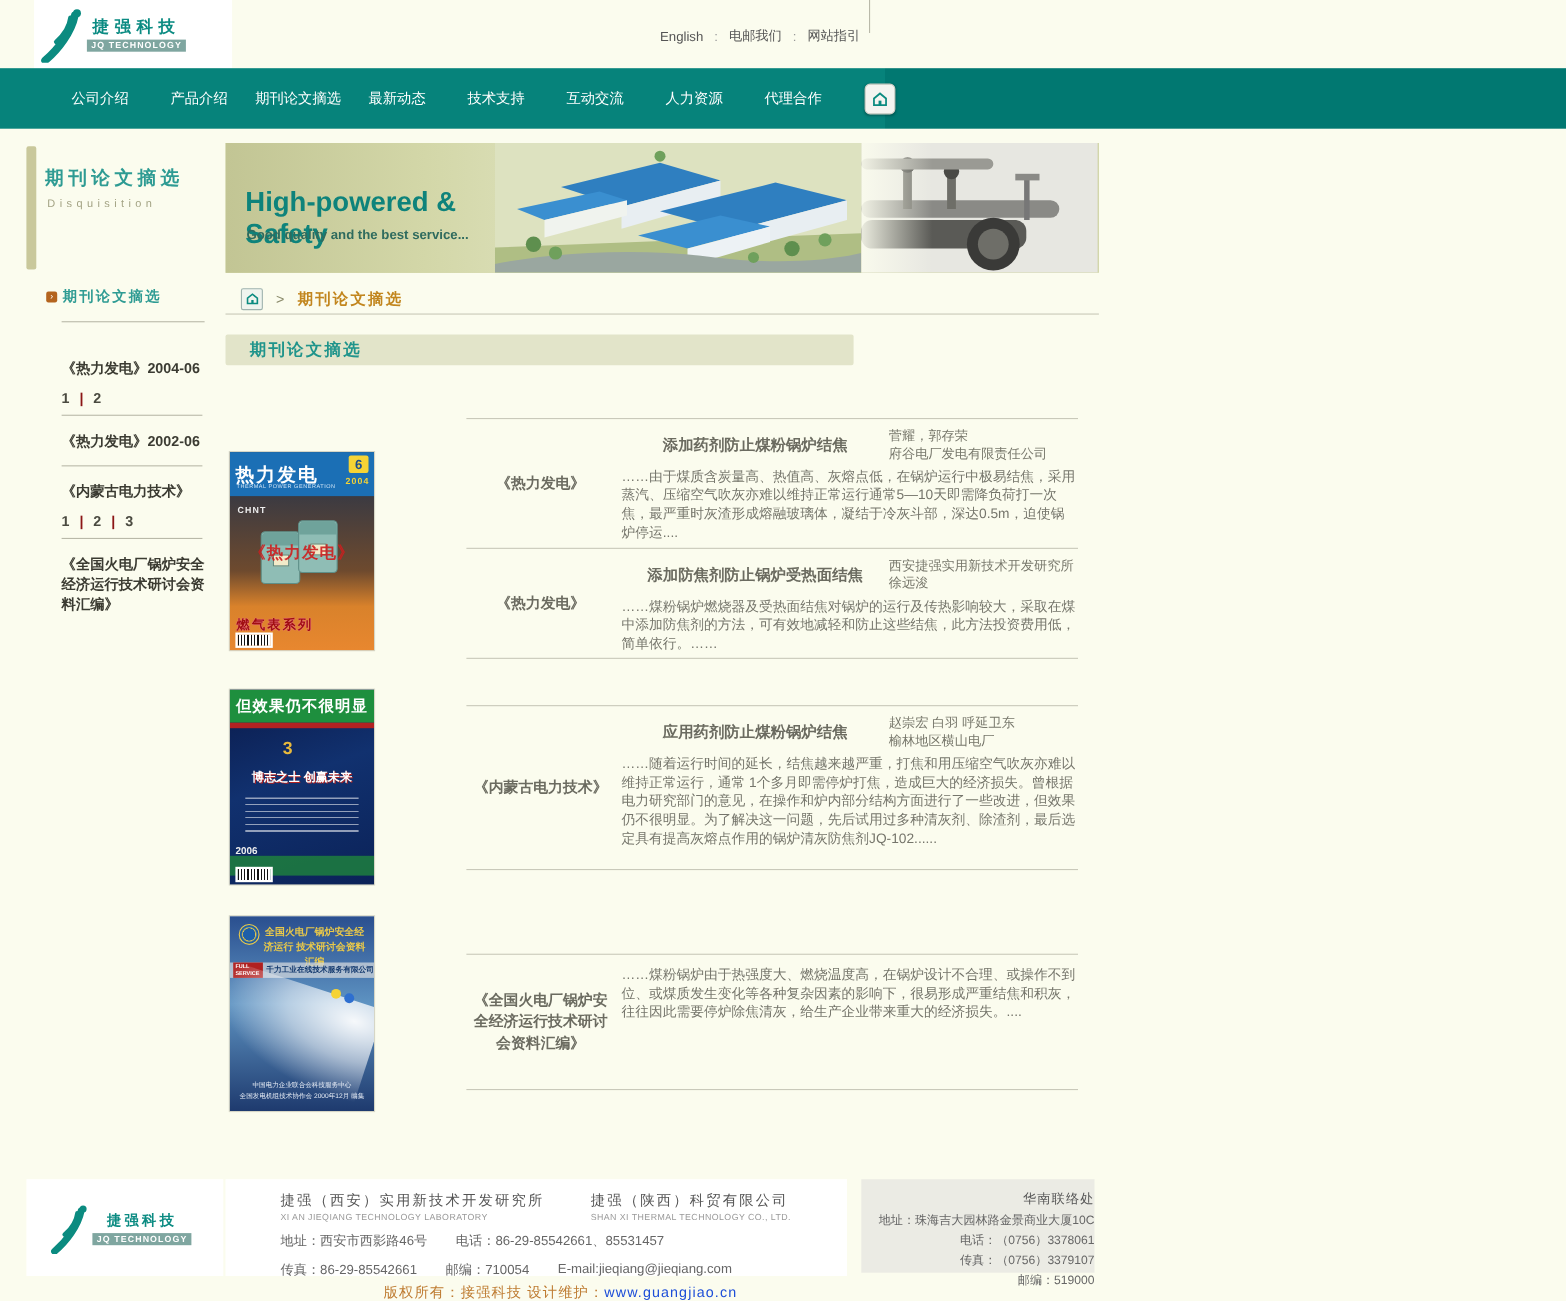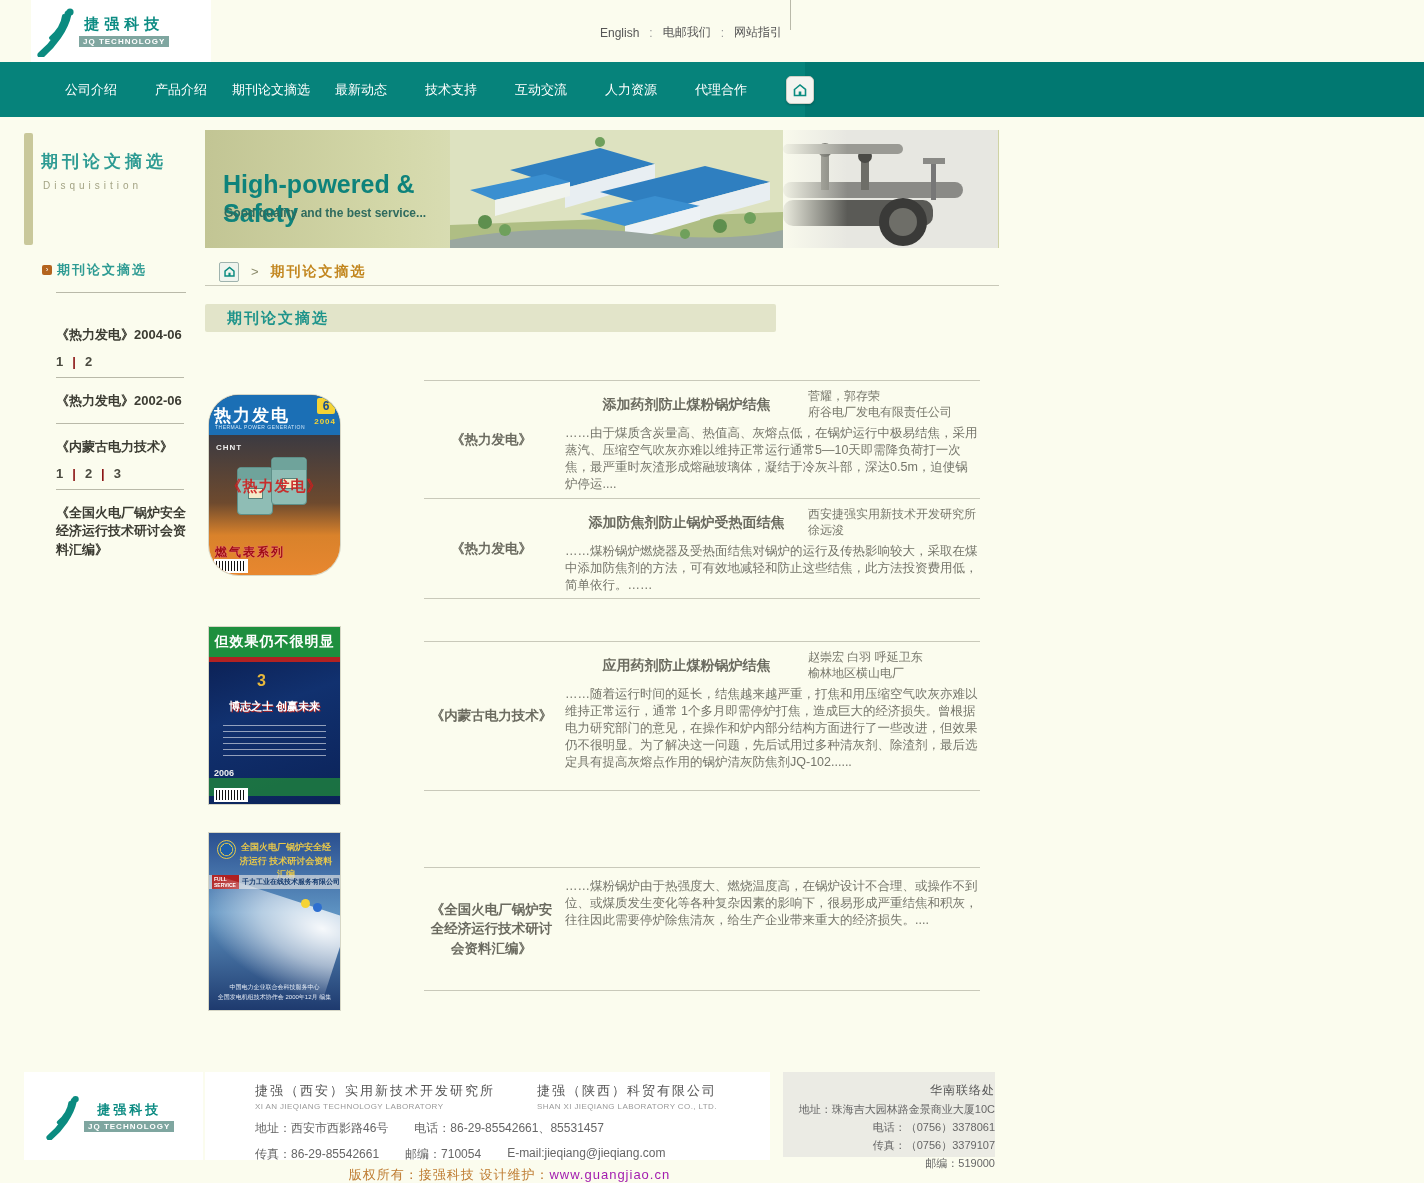--- a/index.html
+++ b/index.html
@@ -57,21 +57,21 @@
   .crumb{position:absolute;left:0;top:128px;width:794px;height:27px;border-bottom:1px solid #C8C8B8;display:flex;align-items:center;gap:12px;}
   .crumb-home{margin-left:14px;width:18px;height:18px;border:1px solid #9FB3AE;background:#EFF4EE;border-radius:2px;display:flex;align-items:center;justify-content:center;cursor:pointer;}
   .crumb-sep{color:#8A8A6A;font-size:13px;}
   .crumb-cur{color:#C2861E;font-size:14px;font-weight:bold;letter-spacing:2px;}
 
   .section-bar{position:absolute;left:0;top:174px;width:571px;height:28px;background:#E2E4C9;border-radius:2px;display:flex;align-items:center;}
   .section-title{margin-left:22px;color:#1F948B;font-size:15px;font-weight:bold;letter-spacing:2px;}
 
   
   .cover{position:absolute;left:4px;width:131px;overflow:hidden;box-shadow:0 0 0 1px #D6D6C6;}
-  .c1{top:265px;height:180px;background:linear-gradient(180deg,#3A3A42 38px,#6E4A2E 60%,#D9822B 78%,#E8872F 100%);border-radius:30px;}
+  .c1{top:281px;height:180px;background:linear-gradient(180deg,#3A3A42 38px,#6E4A2E 60%,#D9822B 78%,#E8872F 100%);}
   .c1-band{position:absolute;left:0;top:0;width:131px;height:40px;background:#1B6FB5;}
   .c1-mast{position:absolute;left:5px;top:9px;color:#fff;font-size:17px;font-weight:bold;letter-spacing:2px;}
   .c1-mast-en{position:absolute;left:6px;top:29px;color:#CFE4F6;font-size:5px;letter-spacing:.5px;}
   .c1-issue{position:absolute;right:5px;top:3px;width:18px;height:16px;background:#F5D335;color:#1B4E8F;font-size:12px;font-weight:bold;text-align:center;line-height:16px;border-radius:2px;}
   .c1-year{position:absolute;right:4px;top:22px;color:#F5D335;font-size:8px;font-weight:bold;letter-spacing:1px;}
   .c1-brand{position:absolute;left:7px;top:48px;color:#EEE;font-size:8px;font-weight:bold;letter-spacing:1px;}
   .meter{position:absolute;width:34px;height:46px;background:#8FBDB5;border-radius:4px;border:1px solid #5E8F88;}
   .meter:before{content:"";position:absolute;left:0;top:0;width:100%;height:12px;background:#6FA39B;border-radius:4px 4px 0 0;}
   .meter:after{content:"";position:absolute;left:10px;top:20px;width:13px;height:9px;background:#F3EBC9;border:1px solid #55837C;}
   .m1{left:28px;top:72px;}
@@ -124,21 +124,21 @@
   .f-left .logo-sw{margin-left:22px;}
   .f-mid{position:absolute;left:205px;top:2px;width:565px;height:88px;background:#fff;box-sizing:border-box;padding:10px 0 0 50px;color:#666;}
   .companies{display:flex;gap:42px;}
   .co-cn{font-size:13px;color:#555;letter-spacing:2px;}
   .co-en{font-size:8px;color:#999;margin-top:2px;letter-spacing:.4px;}
   .f-line{margin-top:9px;font-size:12px;color:#666;display:flex;gap:26px;}
   .f-right{position:absolute;left:783px;top:2px;width:212px;height:85px;background:#EBEBE4;box-sizing:border-box;padding:10px 0 0 14px;color:#666;text-align:right;}
   .f-right-title{font-size:12px;color:#555;letter-spacing:1px;}
   .f-right-line{font-size:11px;margin-top:3px;}
   .copyright{position:absolute;left:24px;top:1166px;width:971px;text-align:center;font-size:13px;color:#BE7B31;letter-spacing:1px;}
-  .copyright a{color:#a21caf;text-decoration:none;cursor:pointer;}
+  .copyright a{color:#1d4ed8;text-decoration:none;cursor:pointer;}
 </style>
 </head>
 <body>
 
 <div class="page">
 
   <div class="hdr">
     <div class="logo-box">
       <svg class="logo-sw" width="38" height="50" viewBox="0 0 38 50">
         <path d="M4 48 C16 38 28 22 31 7" stroke="#0B8B80" stroke-width="7" fill="none" stroke-linecap="round"></path>
@@ -395,21 +395,21 @@
     </div>
 
     <div class="f-mid">
       <div class="companies">
         <div>
           <div class="co-cn">捷强（西安）实用新技术开发研究所</div>
           <div class="co-en">XI AN JIEQIANG TECHNOLOGY LABORATORY</div>
         </div>
         <div>
           <div class="co-cn">捷强（陕西）科贸有限公司</div>
-          <div class="co-en">SHAN XI JIEQIANG LABORATORY CO., LTD.</div>
+          <div class="co-en">SHAN XI THERMAL TECHNOLOGY CO., LTD.</div>
         </div>
       </div>
       <div class="f-line">
         <span>地址：西安市西影路46号</span>
         <span>电话：86-29-85542661、85531457</span>
       </div>
       <div class="f-line">
         <span>传真：86-29-85542661</span>
         <span>邮编：710054</span>
         <span>E-mail:jieqiang@jieqiang.com</span>

